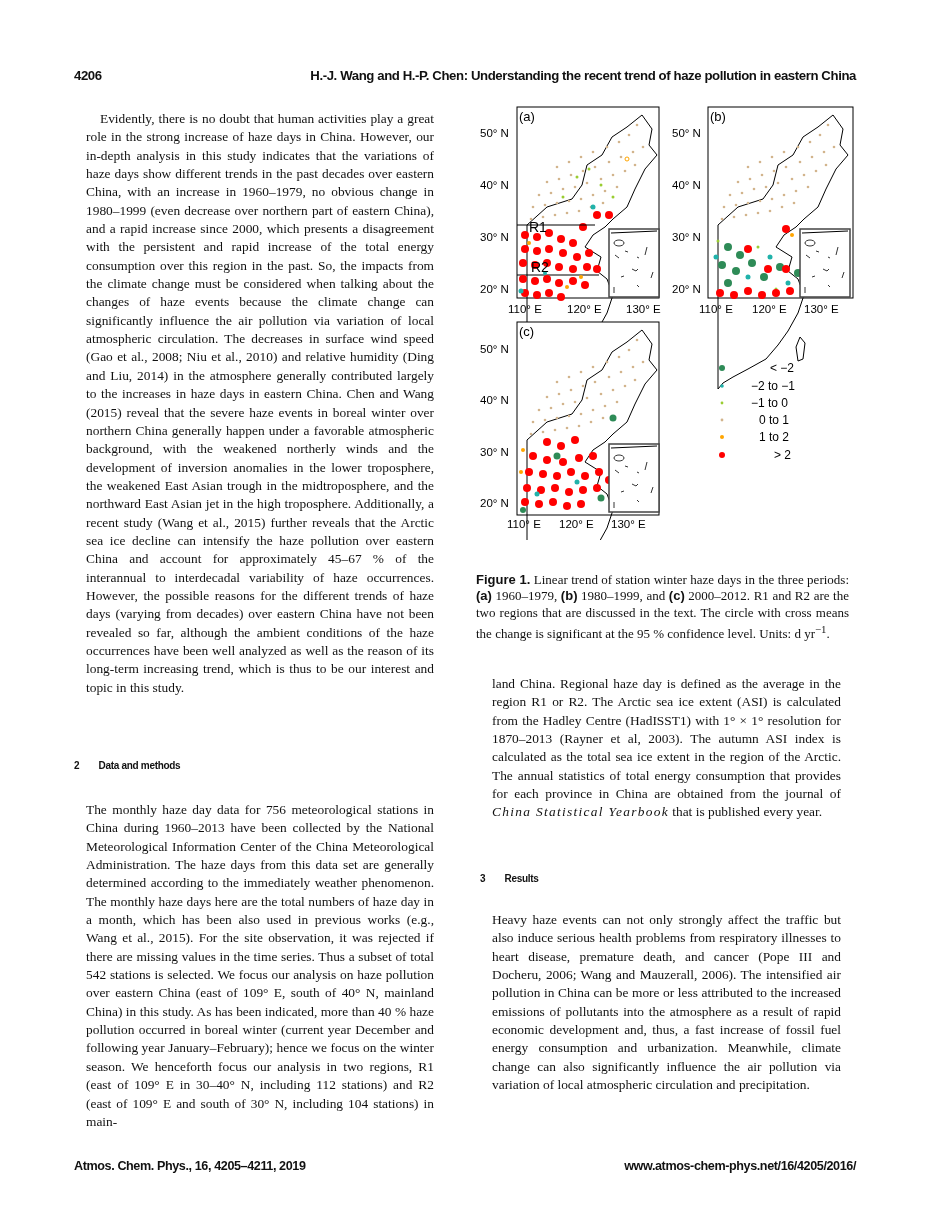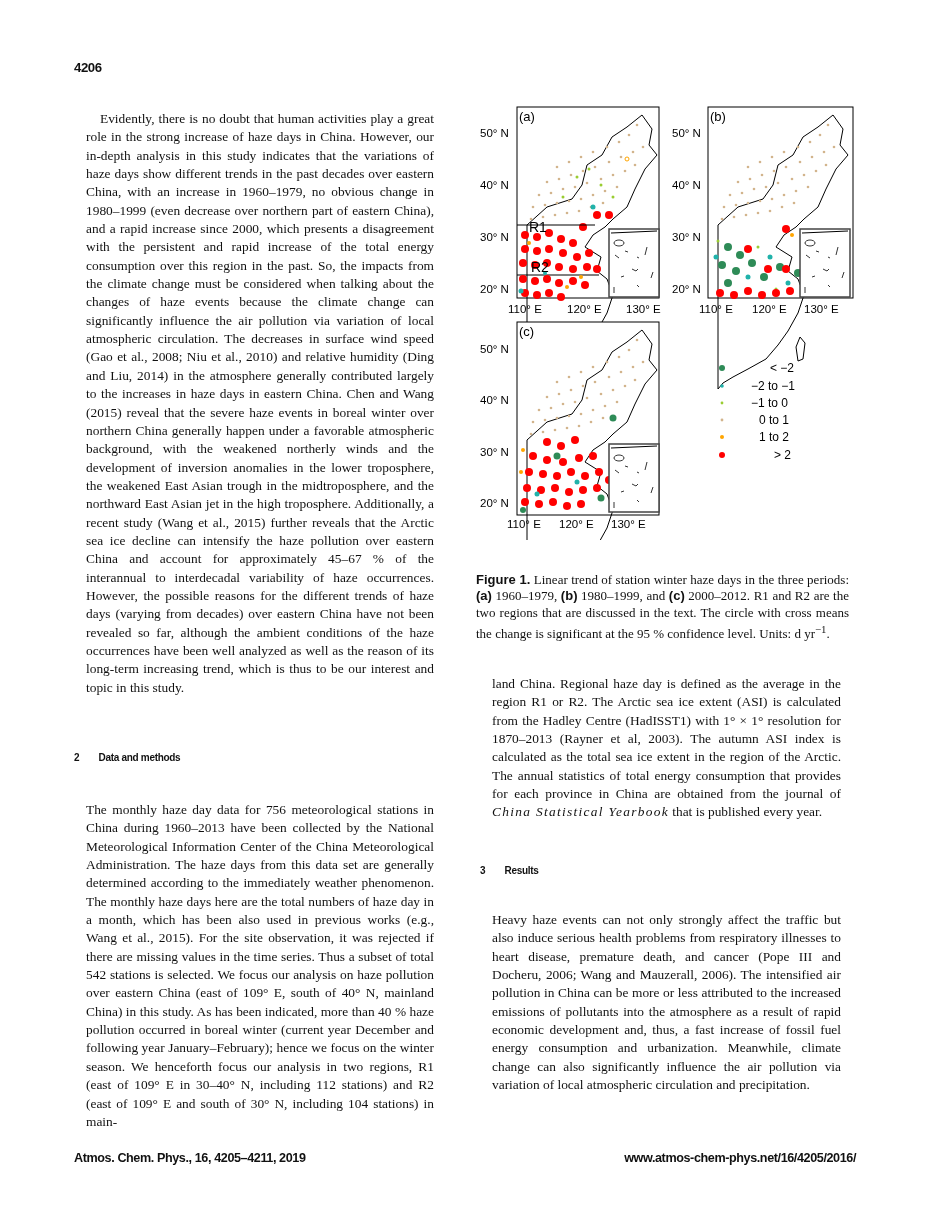--- a/index.html
+++ b/index.html
@@ -1,17 +1,17 @@
 <!DOCTYPE html>
 <html><head>
 <meta charset="utf-8">
 <style>
   html, body { margin:0; padding:0; background:#fff; }
   body { width:925px; height:1221px; position:relative; overflow:hidden; color:#111; }
-  .sans { font-family: "Liberation Sans", "DejaVu Sans", sans-serif; }
+  .sans { font-family: "Liberation Sans", "DejaVu Sans", sans-serif; margin-top: 8px; }
   .serif { font-family: "Liberation Serif", "DejaVu Serif", serif; }
   .running-head { position:absolute; top:60px; left:74px; width:782px; height:20px; font-size:13.2px; font-weight:bold; letter-spacing:-0.4px; }
   .running-head .page-num { position:absolute; left:0; top:0; }
   .running-head .title { position:absolute; right:0; top:0; }
   .col { position:absolute; font-size:13.4px; line-height:18.35px; text-align:justify; }
   .col-left { left:74px; top:98px; width:372px; }
   .col-right { left:480px; top:663px; width:373px; }
   .col p { margin:12px; }
   .indent { text-indent:14px; }
   .sec-head { position:absolute; font-size:10px; font-weight:bold; letter-spacing:-0.3px; }
@@ -23,20 +23,21 @@
   .footer .left { position:absolute; left:0; }
   .footer .right { position:absolute; right:0;margin-left:19px; }
   svg text { font-family:"Liberation Sans", "DejaVu Sans", sans-serif; }
   .ital { font-style:italic; letter-spacing:1.3px; }
 </style>
 </head>
 <body>
 
 <div class="running-head sans">
   <span class="page-num">4206</span>
+  <span class="title">H.-J. Wang and H.-P. Chen: Understanding the recent trend of haze pollution in eastern China</span>
 </div>
 
 <div class="col col-left serif">
   <p class="indent">Evidently, there is no doubt that human activities play a great role in the strong increase of haze days in China. However, our in-depth analysis in this study indicates that the variations of haze days show different trends in the past decades over eastern China, with an increase in 1960–1979, no obvious change in 1980–1999 (even decrease over northern part of eastern China), and a rapid increase since 2000, which presents a disagreement with the persistent and rapid increase of the total energy consumption over this region in the past. So, the impacts from the climate change must be considered when talking about the changes of haze events because the climate change can significantly influence the air pollution via variation of local atmospheric circulation. The decreases in surface wind speed (Gao et al., 2008; Niu et al., 2010) and relative humidity (Ding and Liu, 2014) in the atmosphere generally contributed largely to the increases in haze days in eastern China. Chen and Wang (2015) reveal that the severe haze events in boreal winter over northern China generally happen under a favorable atmospheric background, with the weakened northerly winds and the development of inversion anomalies in the lower troposphere, the weakened East Asian trough in the midtroposphere, and the northward East Asian jet in the high troposphere. Additionally, a recent study (Wang et al., 2015) further reveals that the Arctic sea ice decline can intensify the haze pollution over eastern China and account for approximately 45–67 % of the interannual to interdecadal variability of haze occurrences. However, the possible reasons for the different trends of haze days (varying from decades) over eastern China have not been revealed so far, although the ambient conditions of the haze occurrences have been well analyzed as well as the reason of its long-term increasing trend, which is thus to be our interest and topic in this study.</p>
 </div>
 
 <div class="sec-head sans" style="left:74px; top:752px;">
   <span class="num">2</span>
   <span>Data and methods</span>
 </div>

